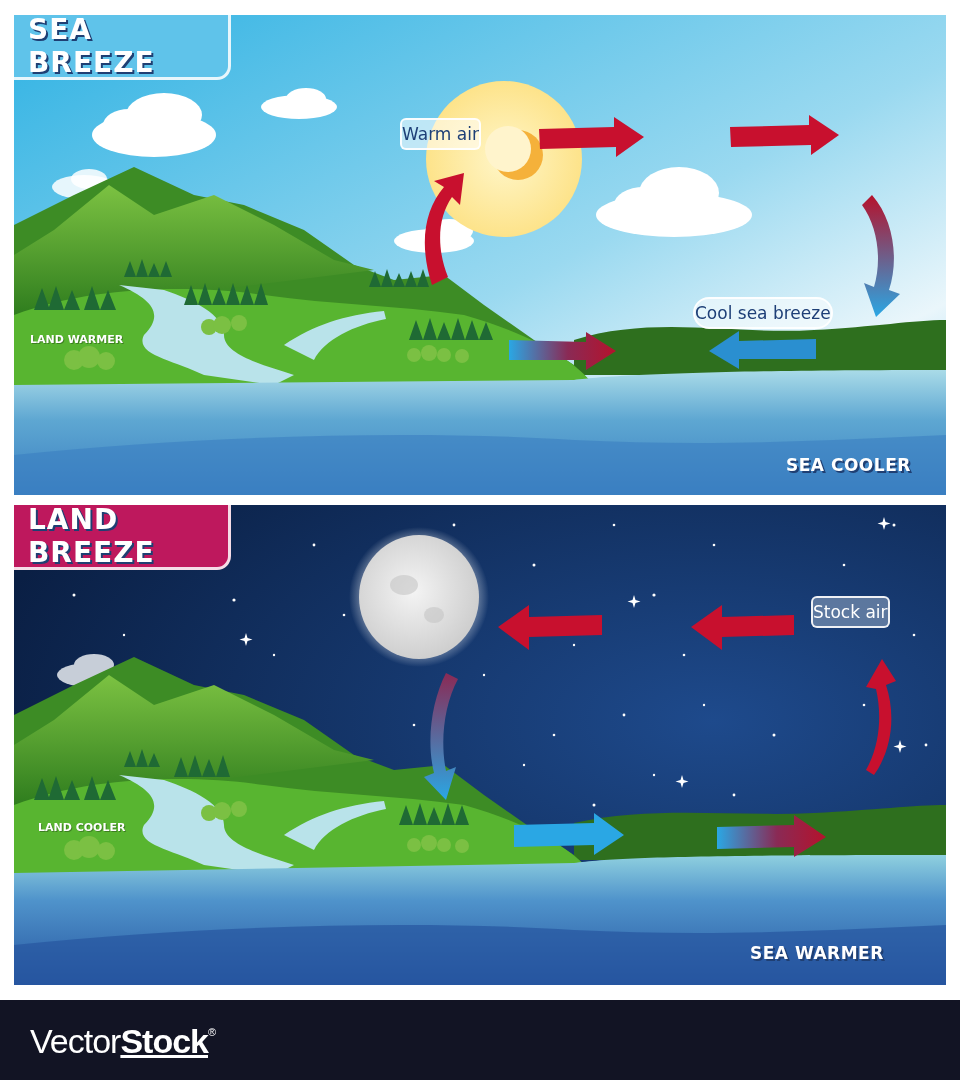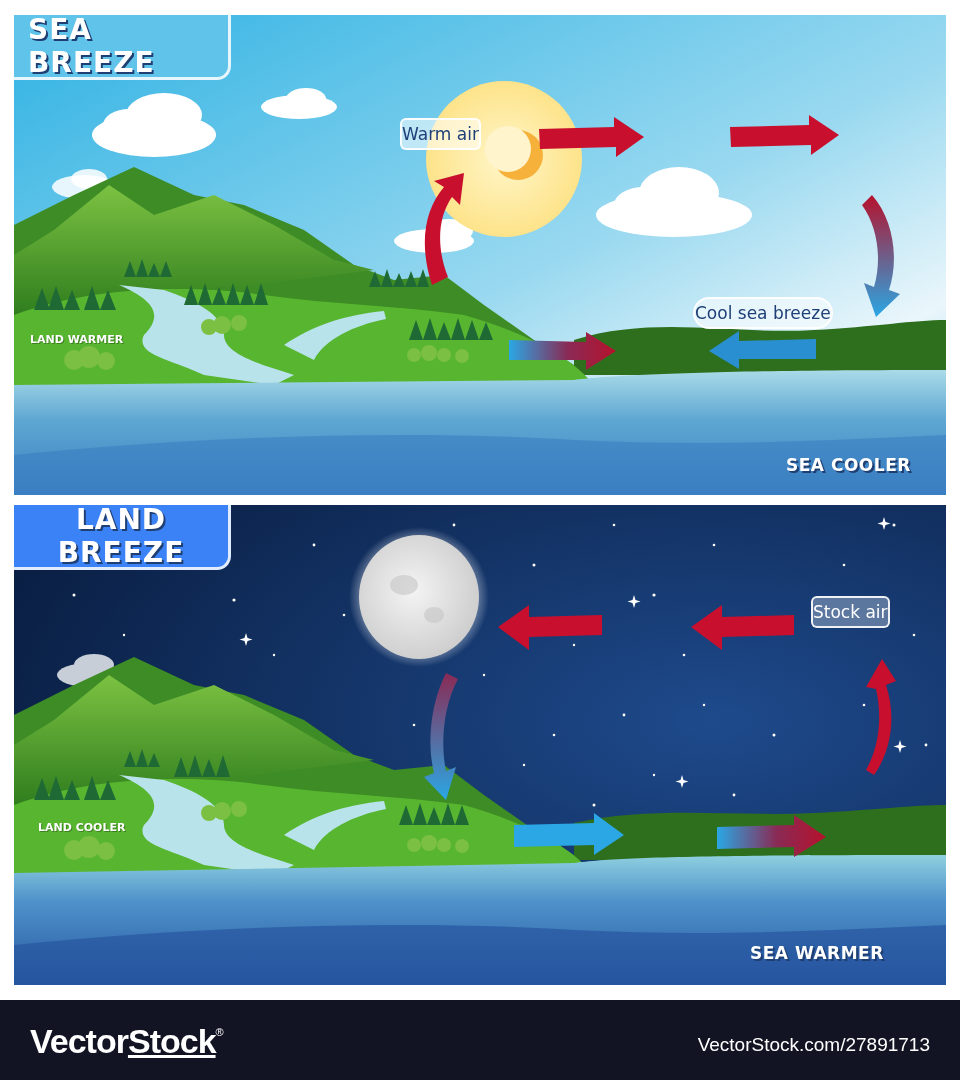--- a/index.html
+++ b/index.html
@@ -4,30 +4,30 @@
 <style>
   html, body { margin:0; padding:0; }
   body { width:960px; height:1080px; background:#ffffff; position:relative; overflow:hidden; font-family:"DejaVu Sans", sans-serif; }
   .panel { position:absolute; left:14px; width:932px; overflow:hidden;text-decoration:underline; }
   .panel svg.scene { position:absolute; left:0; top:0; width:932px; }
   #panel-sea { top:15px; height:480px; }
   #panel-land { top:505px; height:480px; }
   .title-tab { position:absolute; left:0; top:0; height:62px; padding:0 14px; border-bottom-right-radius:14px; border-right:3px solid rgba(255,255,255,0.85); border-bottom:3px solid rgba(255,255,255,0.85); display:flex; align-items:center; }
   .title-tab span { font-family:"DejaVu Sans", sans-serif; font-weight:bold; font-size:28px; color:#ffffff; letter-spacing:1px; text-shadow:2px 2px 0 #1f3f73; }
   #panel-sea .title-tab { background:#5fc3ea; width:186px; }
-  #panel-land .title-tab { background:#3b82f6; width:186px;text-align:center; }
+  #panel-land .title-tab { background:#be185d; width:186px; }
   .label-box { position:absolute; border:2px solid rgba(255,255,255,0.9); border-radius:6px; font-family:"DejaVu Sans", sans-serif; font-size:17px; padding:4px 0; white-space:nowrap; }
   .label-day { background:rgba(255,255,255,0.55); color:#1e3f77; }
   .label-night { background:rgba(150,170,195,0.55); color:#ffffff; }
   .region-label { position:absolute; font-family:"DejaVu Sans", sans-serif; font-weight:bold; color:#ffffff; white-space:nowrap; }
   .region-small { font-size:11px; text-shadow:1px 1px 0 rgba(0,0,0,0.3); }
   .region-big { font-size:17px; text-shadow:2px 2px 0 #1f3f73; letter-spacing:0.5px; }
   #footer { position:absolute; left:0; top:1000px; width:960px; height:80px; background:#121424; }
   #brand { position:absolute; left:30px; top:22px; font-family:"Liberation Sans", sans-serif; font-size:34px; color:#ffffff; letter-spacing:-1px; }
-  #brand .light { font-weight:bold; }
+  #brand .light { font-weight:normal; }
   #brand .bold { font-weight:bold;text-decoration:underline; }
   #brand sup { font-size:11px; vertical-align:top; position:relative; top:4px; }
   #stock-url { position:absolute; right:30px; top:34px; font-family:"Liberation Sans", sans-serif; font-size:19px; color:#ffffff; }
 </style>
 </head>
 <body>
 
 <div id="panel-sea" class="panel">
   <svg class="scene" viewBox="0 0 932 480" height="480">
     <defs>
@@ -299,14 +299,13 @@
     <span>Stock air</span>
   </div>
   <div class="region-label region-small" style="left:24px; top:316px;text-align:right;">LAND COOLER</div>
   <div class="region-label region-big" style="left:736px; top:438px;">SEA WARMER</div>
 </div>
 
 <div id="footer">
   <div id="brand">
     <span class="light">Vector</span><span class="bold">Stock</span><sup>®</sup>
   </div>
-  <div id="stock-url">VectorStock.com/27891713</div>
 </div>
 
 </body></html>

